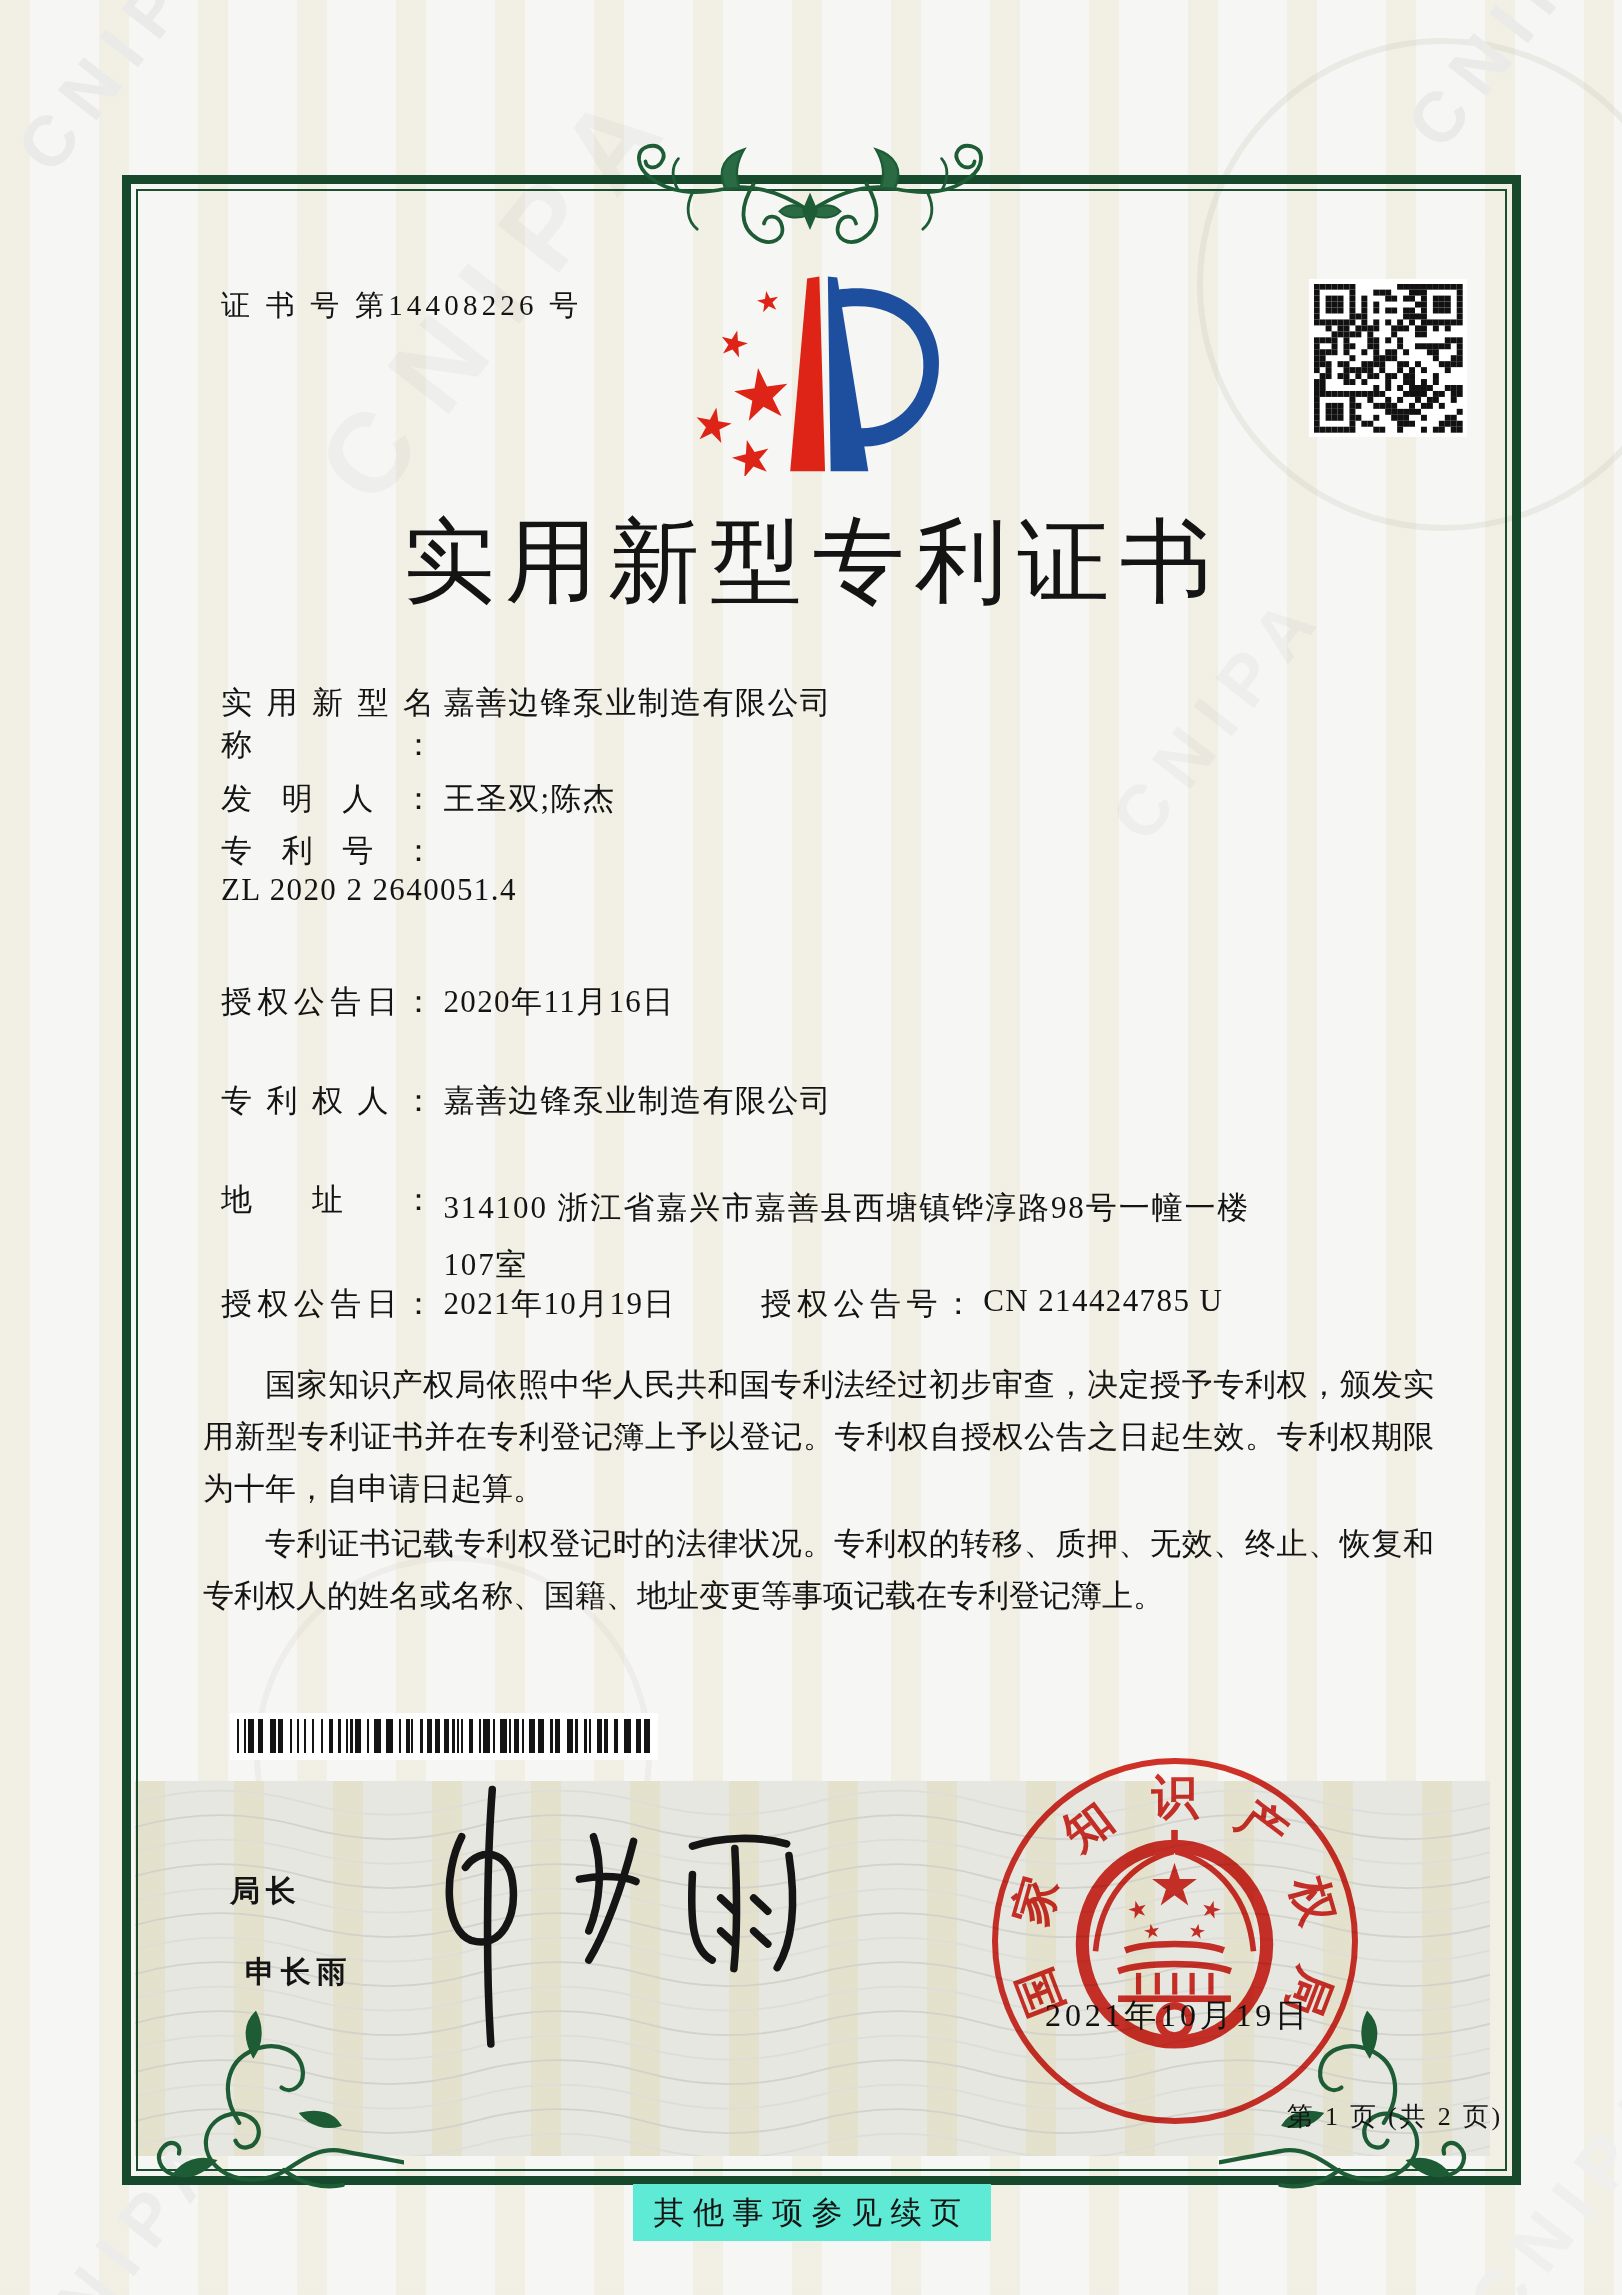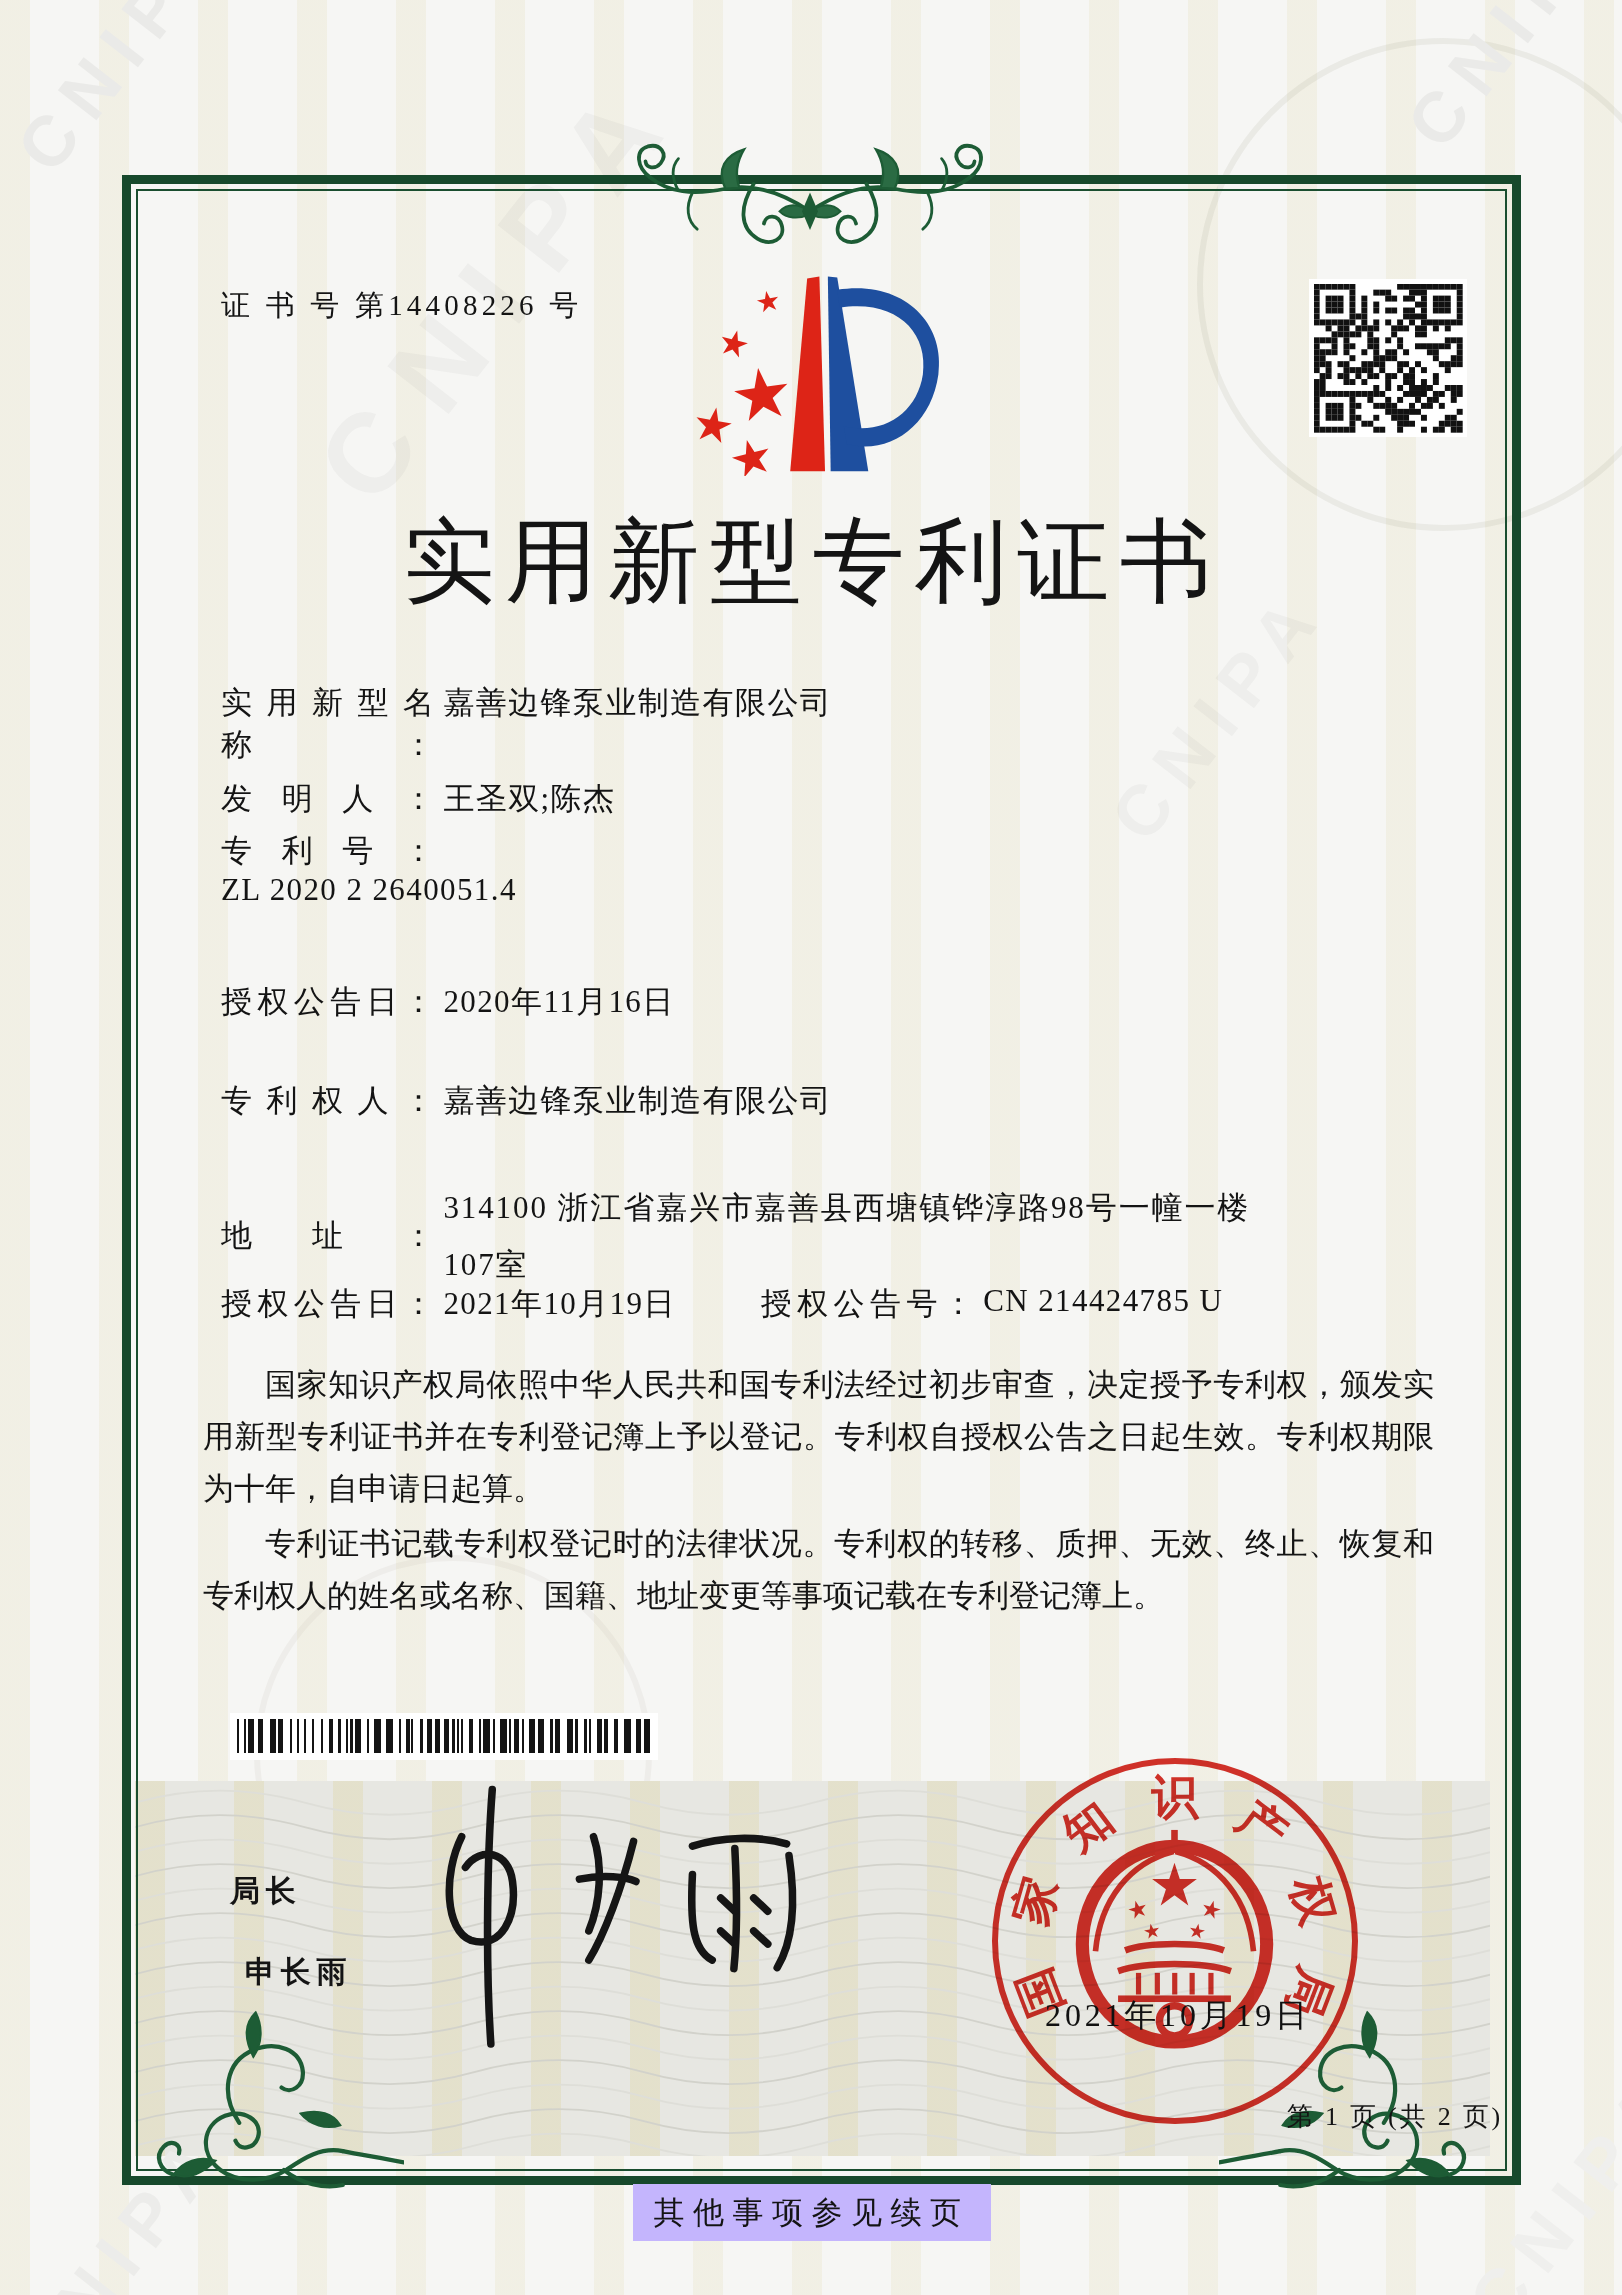--- a/index.html
+++ b/index.html
@@ -29,21 +29,21 @@
   #qr{position:absolute;left:1309px;top:279px;width:149px;height:149px;background:#fff;padding:4.7px;z-index:10;}
   
   #title{position:absolute;left:122px;top:500px;width:1381px;text-align:center;
     font-size:92px;font-weight:400;letter-spacing:10.4px;z-index:10;}
   
   .frow{position:absolute;left:221px;width:1230px;display:flex;font-size:31px;z-index:10;}
   .flabel{flex:none;display:inline-block;width:213px;text-align:justify;text-align-last:justify;margin-right:9.4px;}
   .fvalue{letter-spacing:1.4px;}
   #row-name{top:682px;} #row-inventor{top:778px;} #row-patno{top:830px;flex-direction:column;}
   #row-appdate{top:981px;} #row-owner{top:1080px;}
-  #row-addr{top:1179px;align-items:center;} #row-addr .fvalue{width:815px;letter-spacing:1.9px;line-height:1.85;}
+  #row-addr{top:1179px;} #row-addr .fvalue{width:815px;letter-spacing:1.9px;line-height:1.85;}
   #row-grant{top:1283px;}
   #grant-pair2{margin-left:85px;display:flex;}
   
   #paras{position:absolute;left:203px;top:1359px;width:1231px;z-index:10;
     font-size:31px;line-height:52px;text-align:justify;}
   #paras p{margin:0 0 2.8px 0;text-indent:2em;}
   
   #barcode{position:absolute;left:230px;top:1713px;background:#fff;padding:5.7px 6.6px;z-index:10;}
   
   #signer-role{position:absolute;left:230px;top:1871px;font-size:30px;font-weight:700;letter-spacing:5.7px;
@@ -58,21 +58,21 @@
   #seal-arc{position:absolute;inset:0;}
   #seal-arc span{position:absolute;font-size:47px;font-weight:700;color:#d5271e;
     font-family:"Liberation Serif","DejaVu Serif",serif;}
   #seal-emblem{position:absolute;left:79px;top:71px;width:207px;height:221px;}
   #seal-date{position:absolute;left:999px;top:1994px;width:358px;text-align:center;z-index:22;
     font-size:32px;letter-spacing:3.8px;color:#111;}
   
   #pagination{position:absolute;left:122px;top:2099px;width:1381px;text-align:right;
     font-size:26px;letter-spacing:2.8px;z-index:10;}
   #footer-note{position:absolute;left:50%;top:2184px;transform:translateX(-50%);
-    background:#c4b5fd;padding:7.5px 21px;font-size:31px;letter-spacing:8.5px;z-index:10;}
+    background:#5eead4;padding:7.5px 21px;font-size:31px;letter-spacing:8.5px;z-index:10;}
   
   .orn{position:absolute;z-index:6;pointer-events:none;}
   #orn-top{left:584px;top:122px;width:452px;height:141px;}
   #orn-bl{left:98px;top:2005px;width:306px;height:200px;}
   #orn-br{left:1219px;top:2005px;width:306px;height:200px;}
 </style>
 </head>
 <body>
 
 <div id="paper-stripes"></div>

